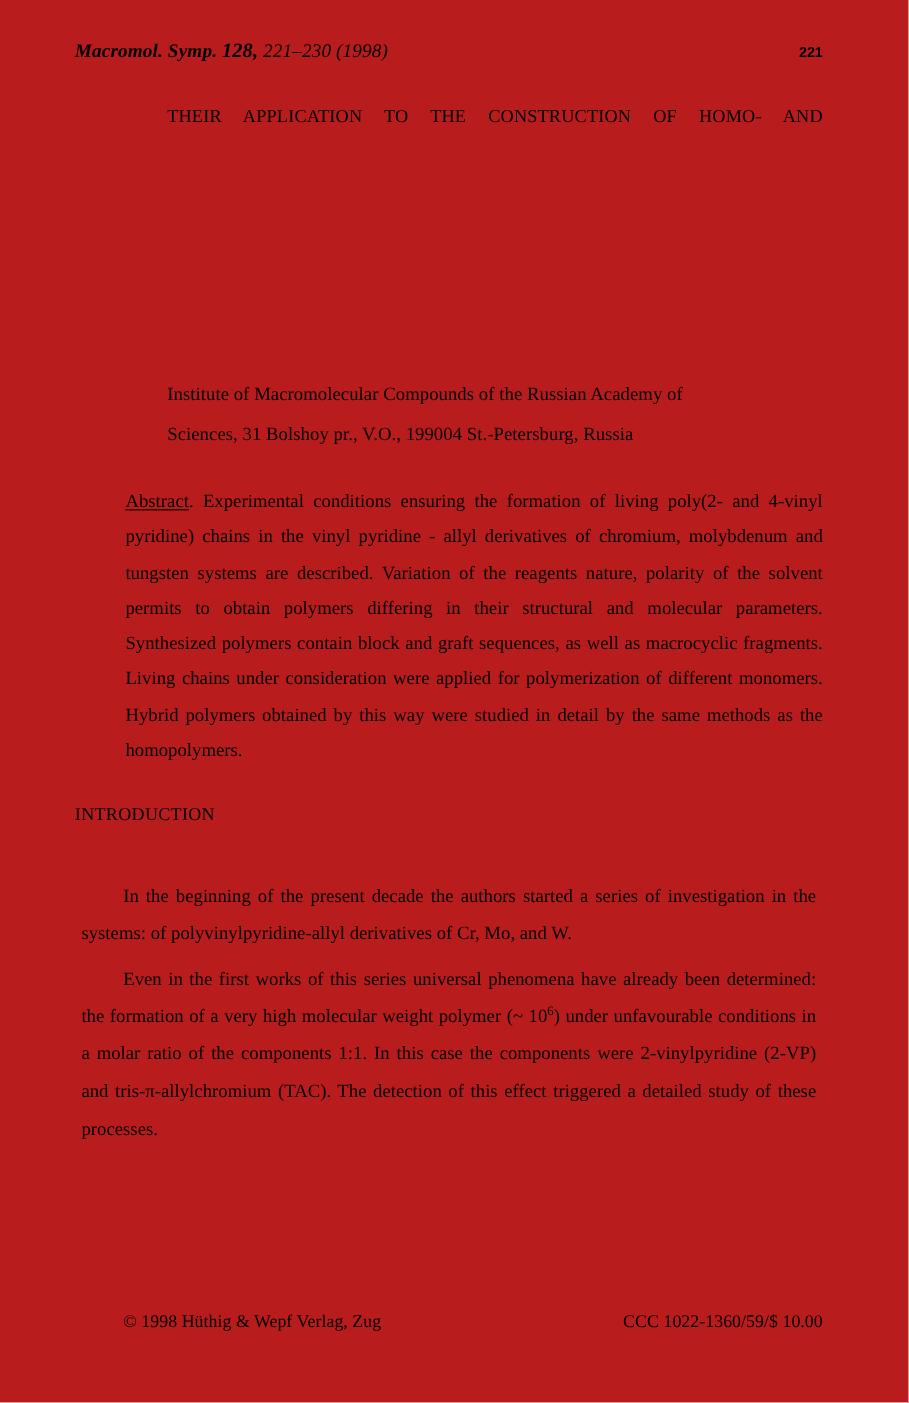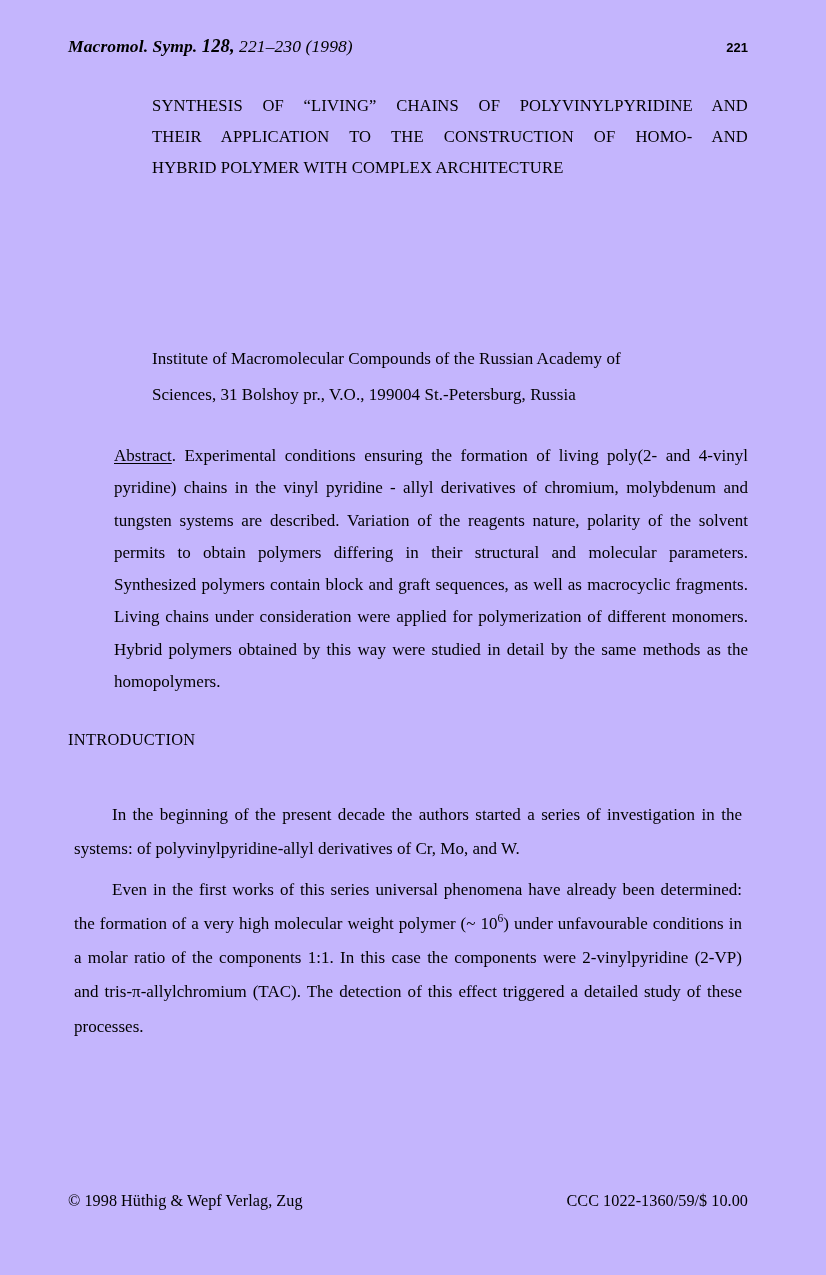--- a/index.html
+++ b/index.html
@@ -9,21 +9,21 @@
     background: #ffffff;
   }
   body {
     font-family: "Liberation Serif", "DejaVu Serif", serif;
     color: #000000;
   }
   .page {
     position: relative;
     width: 826px;
     height: 1275px;
-    background: #c4b5fd;
+    background: #b91c1c;
     overflow: hidden;
     box-sizing: border-box;
   }
 
   
   .running-head {
     position: absolute;
     left: 68px;
     top: 36px;
     width: 680px;
@@ -159,38 +159,37 @@
     display: flex;
     justify-content: space-between;
     align-items: baseline;
   }
   .footer-left,
   .footer-right {
     font-family: "Liberation Serif", "DejaVu Serif", serif;
     font-size: 16.2px;
     letter-spacing: 0.05px;
     white-space: nowrap;
+    margin-left: 44px;
   }
 </style>
 </head>
 <body>
 
 <div class="page">
 
   <div class="running-head">
     <div class="journal-cite">
       <span class="jname">Macromol. Symp.</span><span>&nbsp;</span><span class="jvol">128,</span><span>&nbsp;</span><span class="jpages">221–230 (1998)</span>
     </div>
     <div class="page-number">221</div>
   </div>
 
   <div class="title-block">
-    <span class="title-line">SYNTHESIS OF “LIVING” CHAINS OF POLYVINYLPYRIDINE AND</span>
     <span class="title-line">THEIR APPLICATION TO THE CONSTRUCTION OF HOMO- AND</span>
-    <span class="title-line last">HYBRID POLYMER WITH COMPLEX ARCHITECTURE</span>
   </div>
 
   <div class="authors-block">
   </div>
 
   <div class="affil-block">
     <div class="affil-line">Institute of Macromolecular Compounds of the Russian Academy of</div>
     <div class="affil-line">Sciences, 31 Bolshoy pr., V.O., 199004 St.-Petersburg, Russia</div>
   </div>
 

